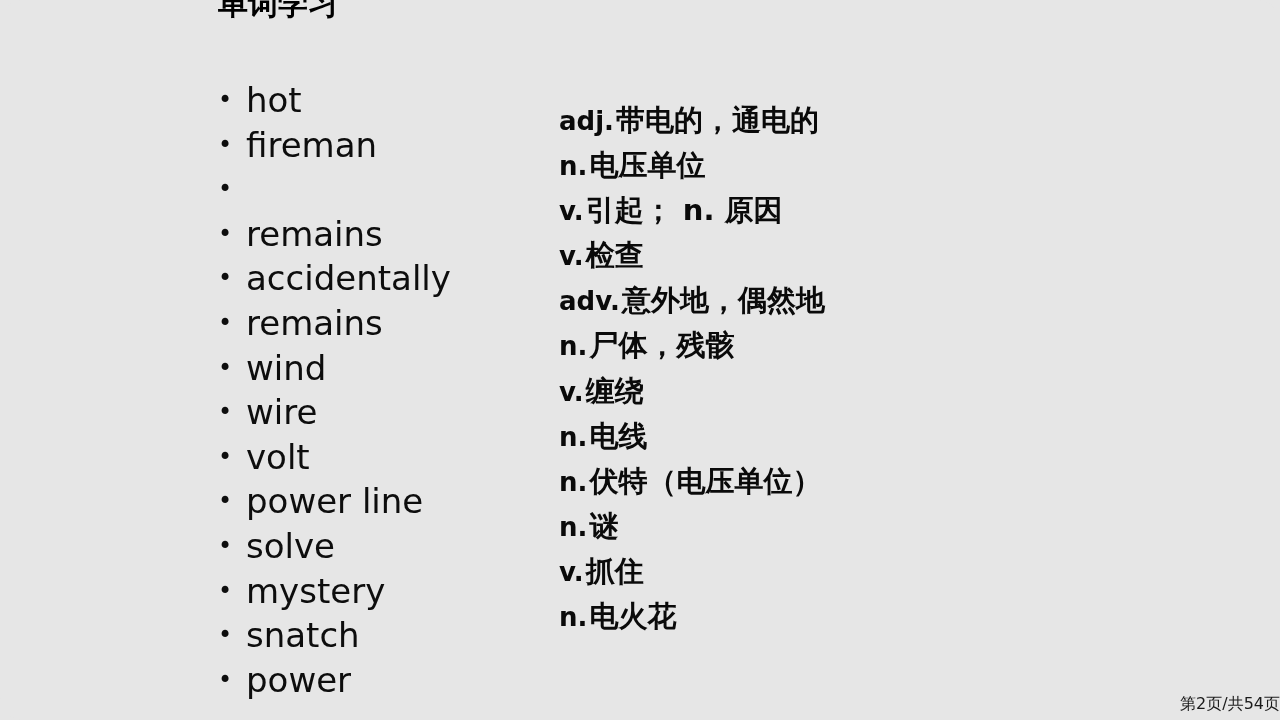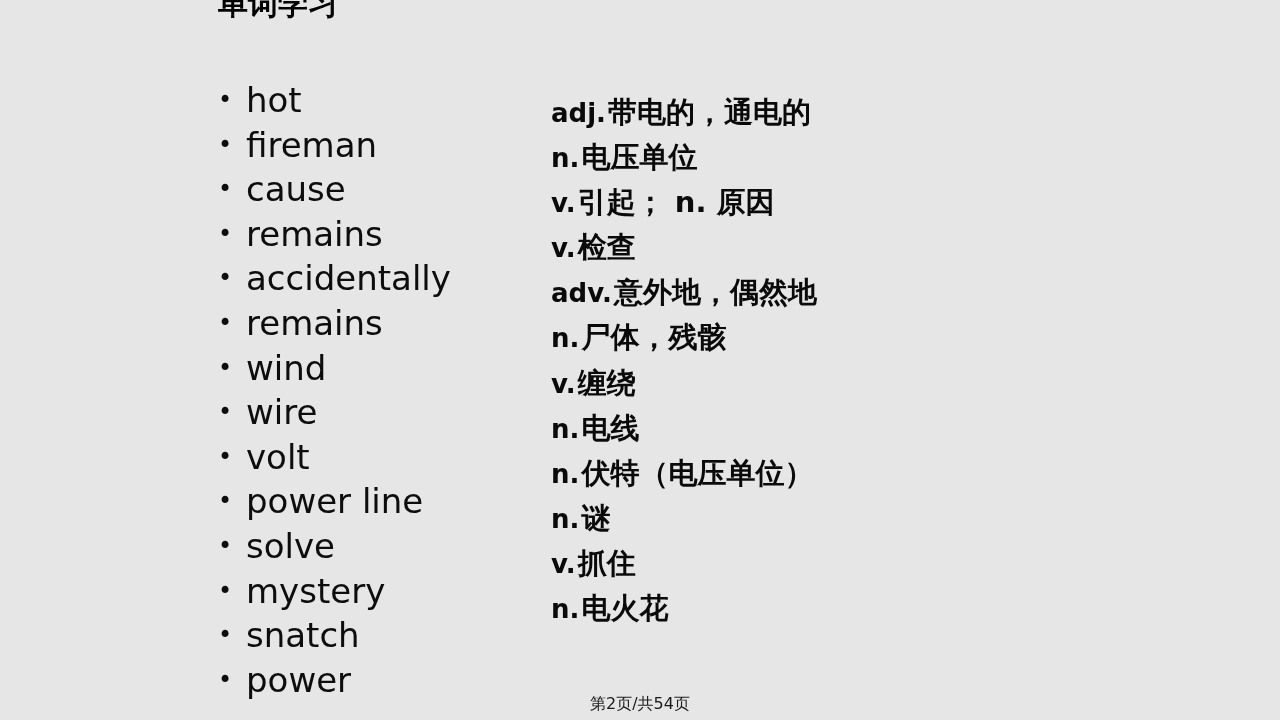--- a/index.html
+++ b/index.html
@@ -67,21 +67,21 @@
     display: inline-block;
     margin-left: 28px;
   }
 
   
   #definition-list {
     position: absolute;
     left: 543px;
     top: 82px;
     width: 500px;
-    margin: 8px;
+    margin: 16px;
     padding: 0;
     list-style: none;
   }
   #definition-list li {
     height: 45.1px;
     line-height: 45.1px;
     font-family: "DejaVu Sans", "Liberation Sans", sans-serif;
     font-weight: bold;
     font-size: 28px;
     color: #0a0a0a;
@@ -98,39 +98,39 @@
     font-size: 29px;
     margin-left: 2px;
   }
 
   
   #page-footer {
     position: absolute;
     left: 0;
     right: 0;
     top: 694px;
-    text-align: center;
+    text-align: right;
     font-family: "DejaVu Sans", "Liberation Sans", sans-serif;
     font-size: 16px;
     line-height: 20px;
     color: #1a1a1a;
     white-space: nowrap;
   }
 </style>
 </head>
 <body style="background: rgb(230, 230, 230);">
 
 <div id="slide" style="background: rgb(230, 230, 230); border-radius: 23px;">
 
   <div id="slide-title">单词学习</div>
 
   <ul id="word-list">
       <li><span class="bullet">•</span><span class="word">hot</span></li>
       <li><span class="bullet">•</span><span class="word">fireman</span></li>
-      <li><span class="bullet">•</span><span class="word">cause</span></li>
+      <li><span class="bullet">•</span></li>
       <li><span class="bullet">•</span><span class="word">remains</span></li>
       <li><span class="bullet">•</span><span class="word">accidentally</span></li>
       <li><span class="bullet">•</span><span class="word">remains</span></li>
       <li><span class="bullet">•</span><span class="word">wind</span></li>
       <li><span class="bullet">•</span><span class="word">wire</span></li>
       <li><span class="bullet">•</span><span class="word">volt</span></li>
       <li><span class="bullet">•</span><span class="word">power line</span></li>
       <li><span class="bullet">•</span><span class="word">solve</span></li>
       <li><span class="bullet">•</span><span class="word">mystery</span></li>
       <li><span class="bullet">•</span><span class="word">snatch</span></li>

